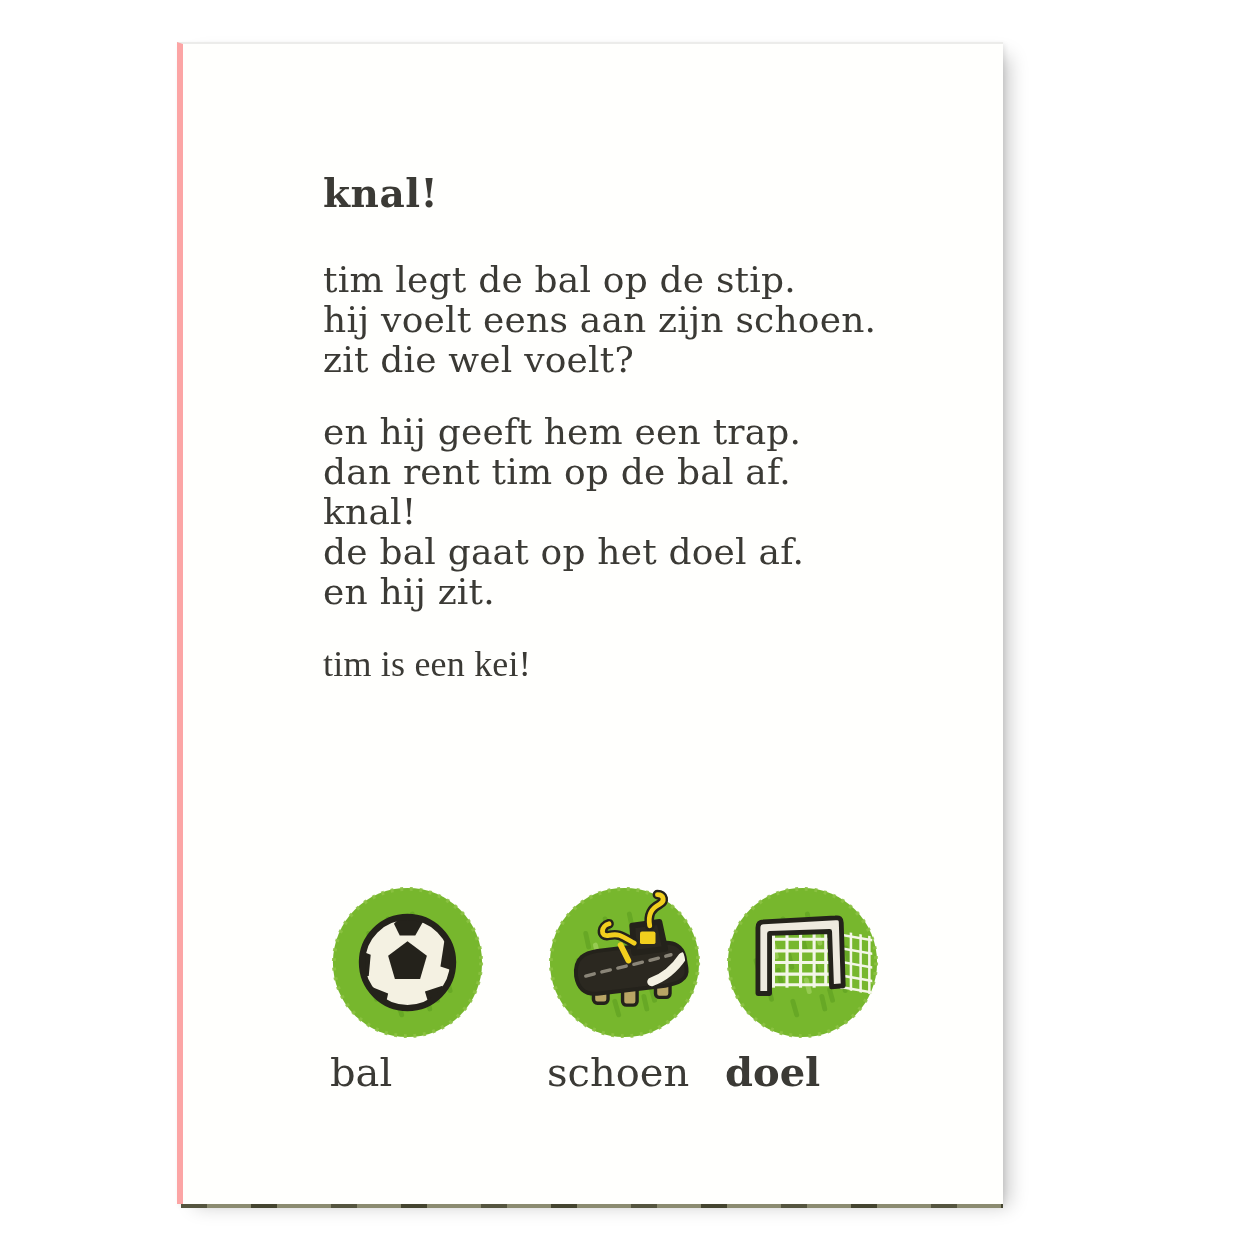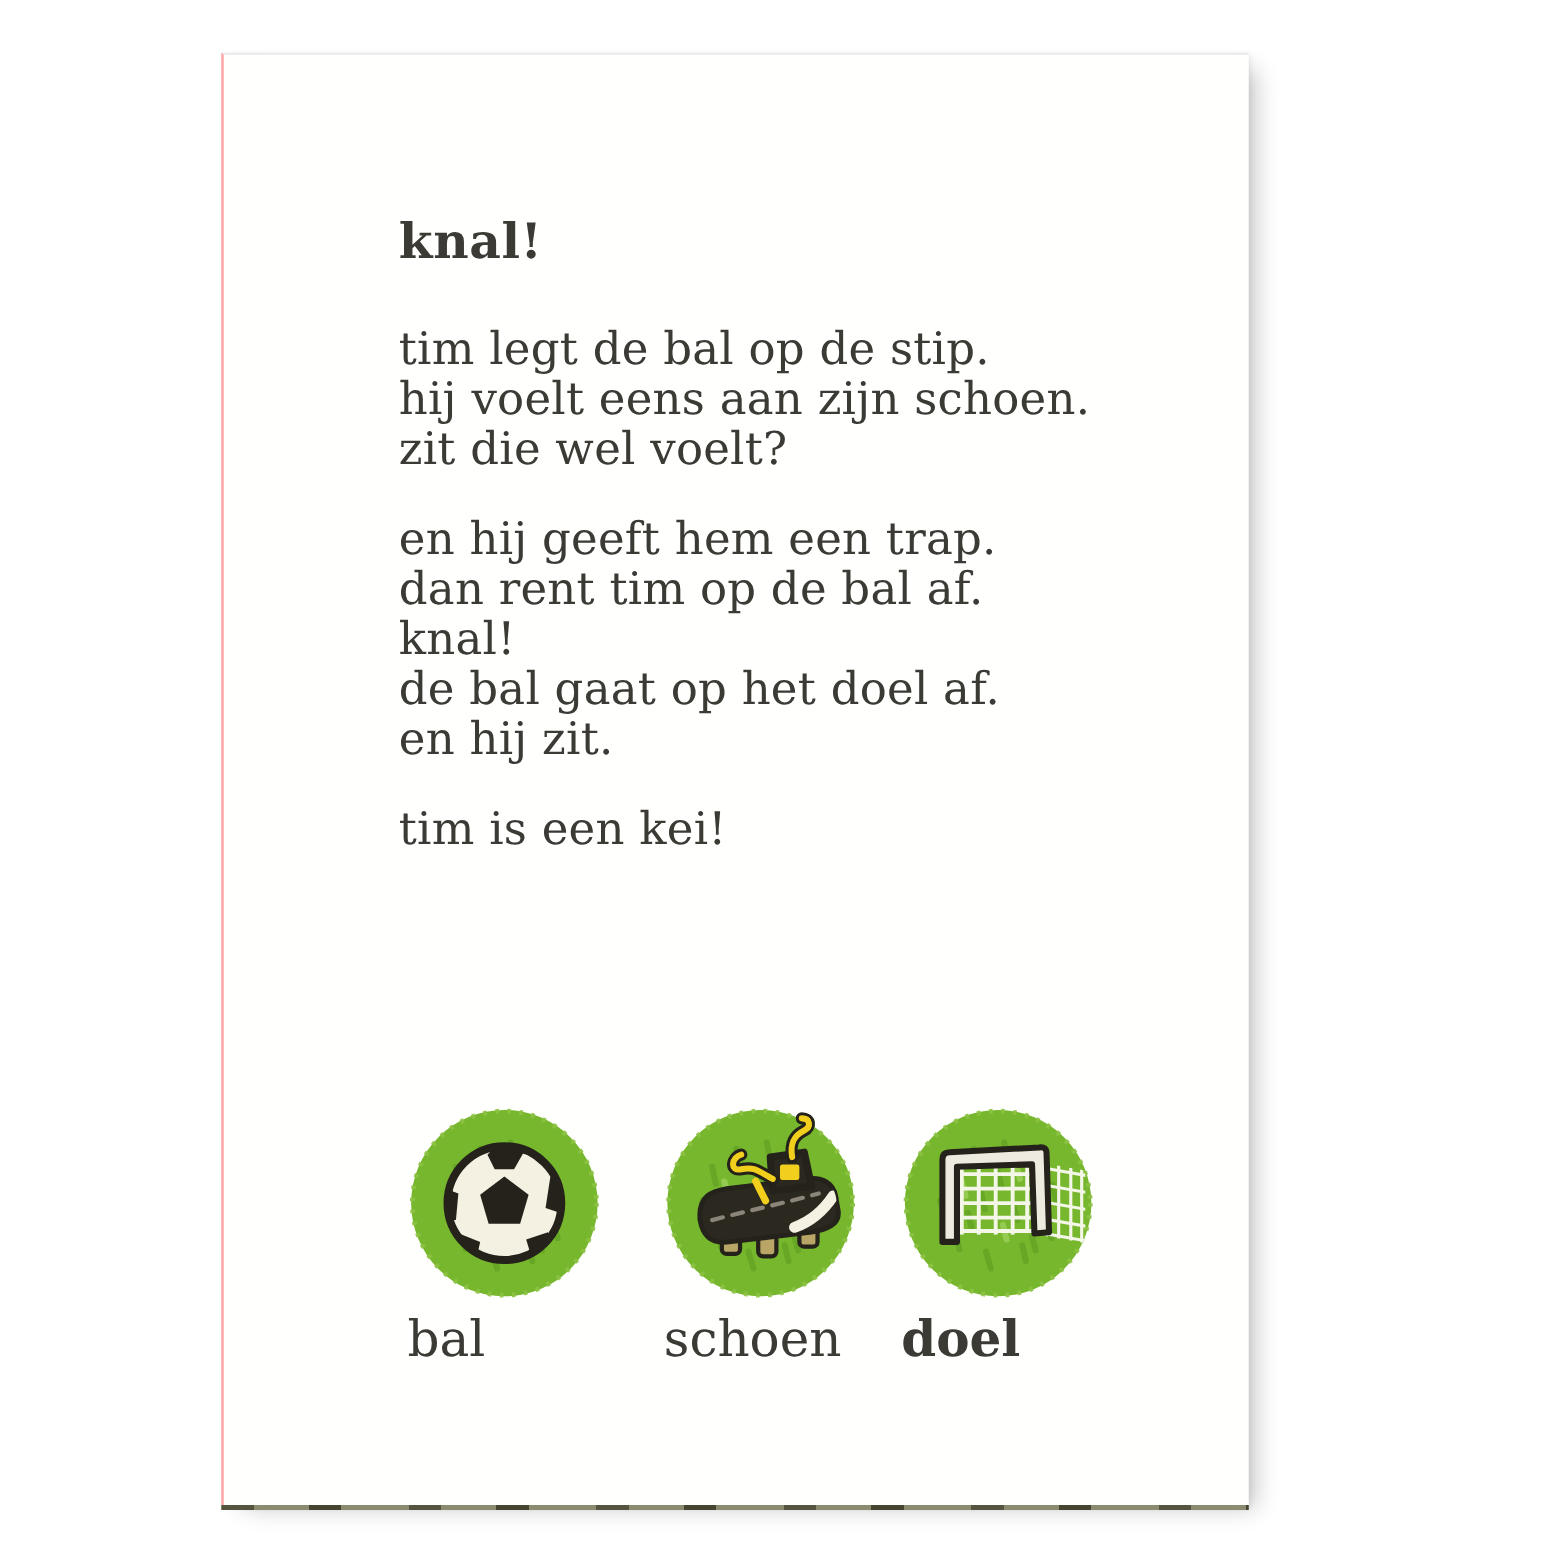--- a/index.html
+++ b/index.html
@@ -15,21 +15,21 @@
     background: #ffffff;
     overflow: hidden;
   }
   .book-page {
     position: absolute;
     left: 177px;
     top: 42px;
     width: 820px;
     height: 1160px;
     background: #fffffd;
-    border-left: 2px solid #fca5a5;
+    border-left: 6px solid #fca5a5;
     border-top: 2px solid #ececea;
     box-shadow: 12px 8px 18px -6px rgba(0,0,0,0.22), 2px 2px 5px rgba(0,0,0,0.08);
   }
   .page-bottom-edge {
     position: absolute;
     left: -2px;
     bottom: -4px;
     width: 822px;
     height: 4px;
     background: repeating-linear-gradient(90deg,
@@ -44,36 +44,36 @@
     color: #3b3a35;
   }
   .title {
     font-size: 39px;
     font-weight: bold;
     line-height: 42px;
     margin: 0 0 46px 0;
     letter-spacing: 0.5px;
   }
   .stanza { margin: 0 0 32px 0; }
-  .stanza:last-child { margin-bottom: 0; }
+  .stanza:last-child { margin-bottom: 0; font-family: Liberation Serif, serif; }
   .line {
     margin: 0;
     font-size: 36px;
     line-height: 40px;
     letter-spacing: 0.2px;
     white-space: nowrap;
   }
   .vocab-item {
     position: absolute;
     width: 155px;
     margin: 0;
   }
   .vocab-item svg { display: block; width: 155px; height: 155px; }
   .vocab-item-1 { left: 147px; top: 841px; }
-  .vocab-item-2 { left: 352px; top: 841px; }
+  .vocab-item-2 { left: 364px; top: 841px; }
   .vocab-item-3 { left: 542px; top: 841px; font-weight: bold; }
   .vocab-label {
     display: block;
     margin-top: 10px;
     font-size: 40px;
     line-height: 44px;
     color: #3b3a35;
   }
   .defs-svg { position: absolute; width: 0; height: 0; overflow: hidden; }
 </style>

